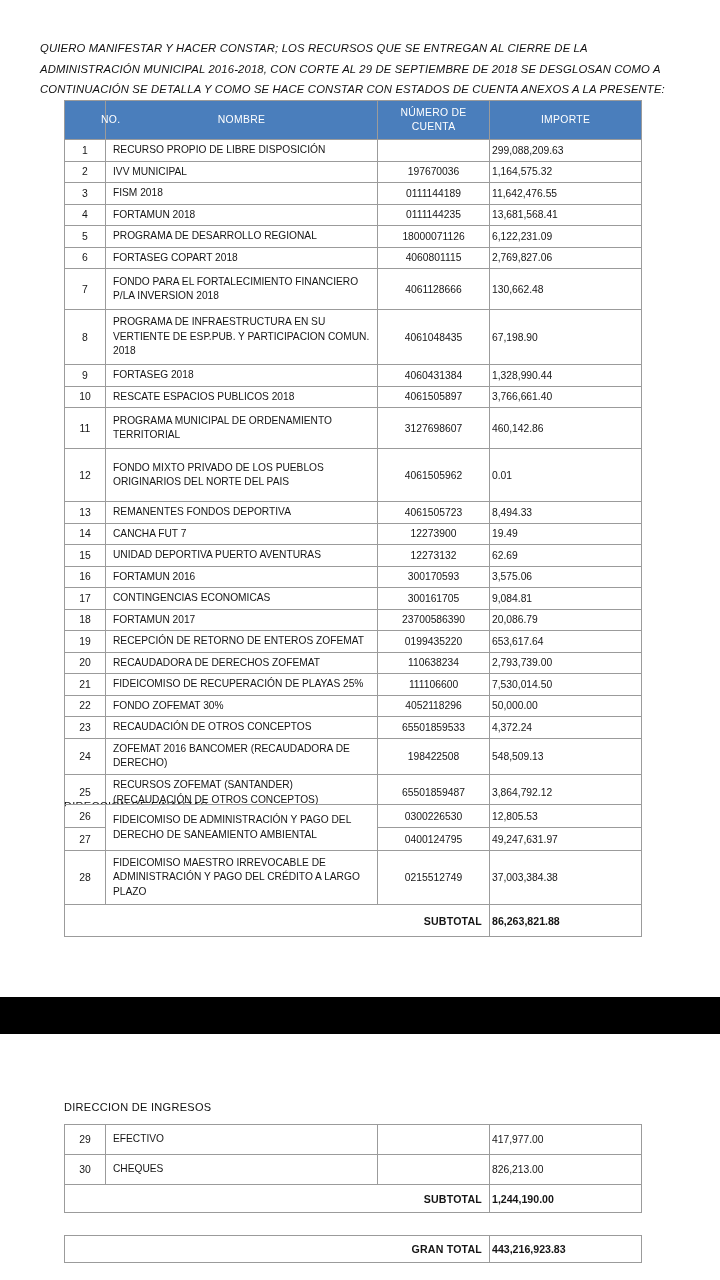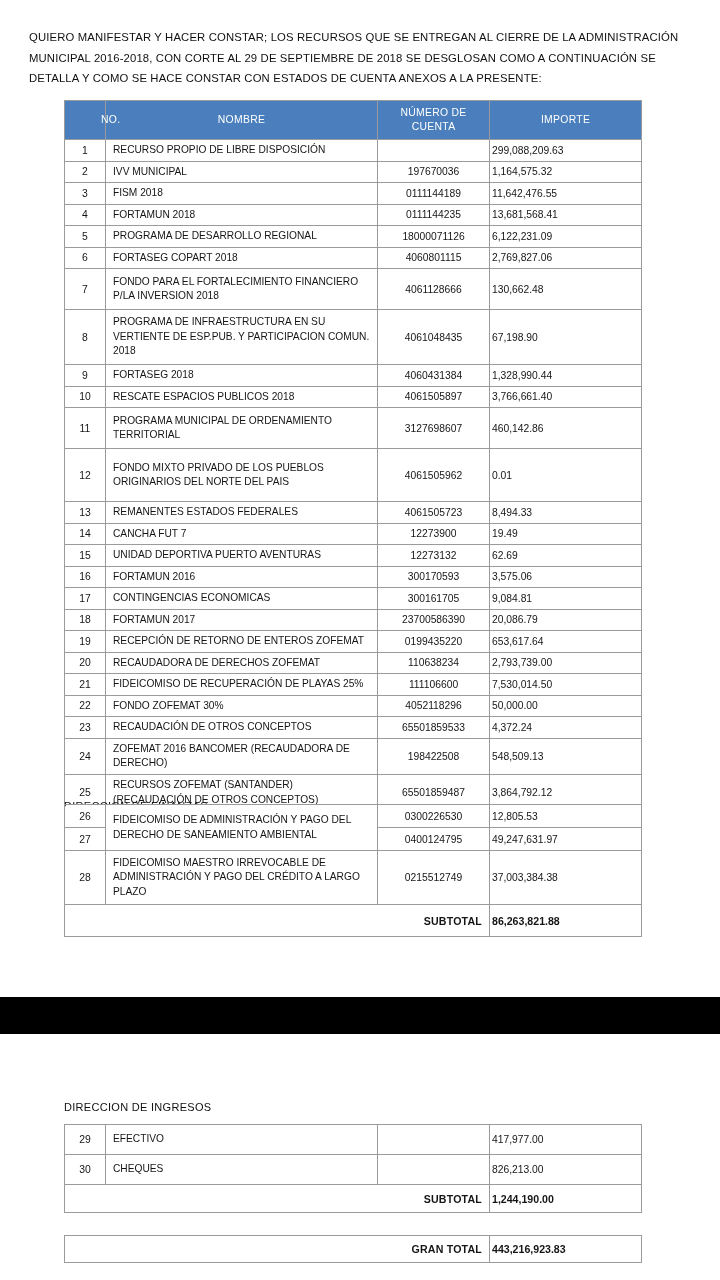--- a/index.html
+++ b/index.html
@@ -22,21 +22,21 @@
     left: 28px;
     top: 26px;
     width: 664px;
     font-size: 11.3px;
     line-height: 20.5px;
     letter-spacing: 0.15px;
     text-align: justify;
     text-justify: inter-word;
     color: #111111;
   }
-  .intro p { margin: 1px; }
+  .intro p { margin: 12px; font-style: italic; }
   .intro p:last-child { text-align: left; }
 
   
   .tbl {
     position: absolute;
     border-collapse: collapse;
     table-layout: fixed;
     font-size: 10.2px;
     color: #151515;
     background: #ffffff;
@@ -218,21 +218,21 @@
         <td class="imp">460,142.86</td>
       </tr>
     <tr style="height:53px;">
         <td class="no">12</td>
         <td class="nom">FONDO MIXTO PRIVADO DE LOS PUEBLOS ORIGINARIOS DEL NORTE DEL PAIS</td>
         <td class="cta">4061505962</td>
         <td class="imp">0.01</td>
       </tr>
     <tr>
         <td class="no">13</td>
-        <td class="nom">REMANENTES ESTADOS FEDERALES</td>
+        <td class="nom">REMANENTES FONDOS DEPORTIVA</td>
         <td class="cta">4061505723</td>
         <td class="imp">8,494.33</td>
       </tr>
     <tr>
         <td class="no">14</td>
         <td class="nom">CANCHA FUT 7</td>
         <td class="cta">12273900</td>
         <td class="imp">19.49</td>
       </tr>
     <tr>

